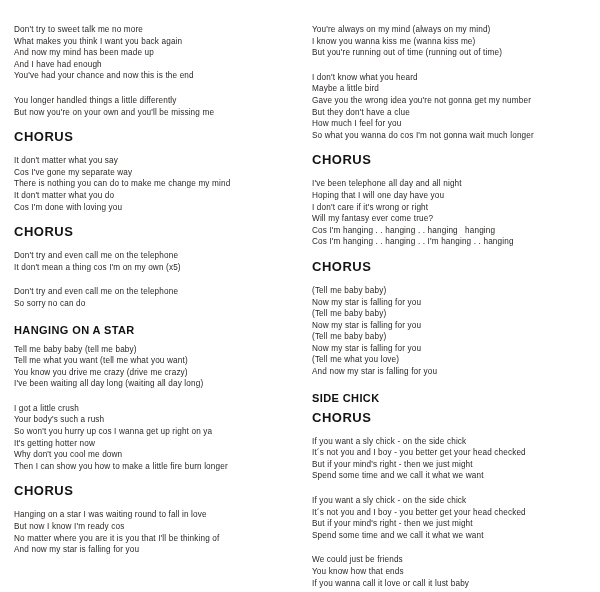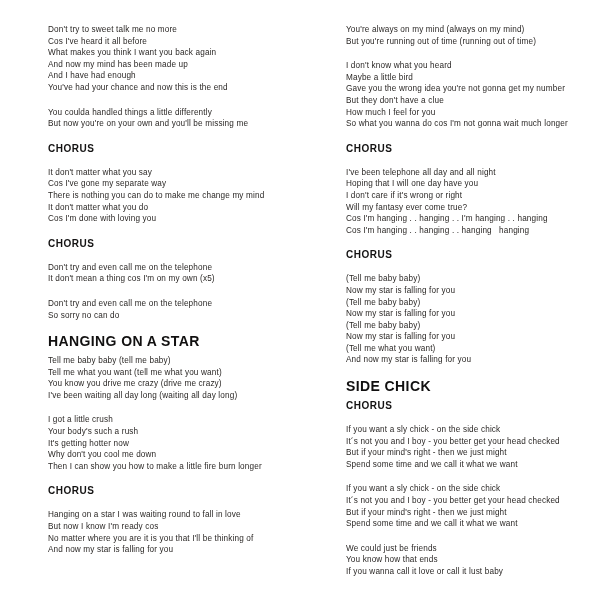--- a/index.html
+++ b/index.html
@@ -12,21 +12,21 @@
     height: 592px;
     font-family: "Liberation Sans", sans-serif;
     color: #231f20;
     overflow: hidden;
   }
   .page {
     position: relative;
     width: 600px;
     height: 592px;
     box-sizing: border-box;
-    padding: 24px 26px 10px 48px;
+    padding: 24px 26px 10px 14px;
   }
   .columns {
     display: flex;
     gap: 36px;
     align-items: flex-start;
   }
   .col {
     width: 262px;
     flex: 0 0 262px;
   }
@@ -34,52 +34,51 @@
     margin: 0 0 13px 0;
   }
   .line {
     font-size: 8.2px;
     line-height: 11.6px;
     letter-spacing: 0.15px;
     white-space: pre-wrap;
     color: #2b2826;
   }
   .heading {
-    font-size: 14px;
+    font-size: 11px;
     font-weight: bold;
     letter-spacing: 0.4px;
     line-height: 14px;
     margin: 6px 0 7px 0;
     color: #111010;
   }
   .chorus {
-    font-size: 10px;
+    font-size: 13px;
     font-weight: bold;
     letter-spacing: 0.5px;
     line-height: 12px;
     margin: 0 0 12px 0;
     color: #141313;
   }
 </style>
 </head>
 <body>
 
 <div class="page">
   <div class="columns">
     <div class="col" id="left-col">
         <div class="block">
           <div class="line">Don't try to sweet talk me no more</div>
-          <div class="line">Cos I've heard it all before</div>
           <div class="line">What makes you think I want you back again</div>
           <div class="line">And now my mind has been made up</div>
           <div class="line">And I have had enough</div>
           <div class="line">You've had your chance and now this is the end</div>
         </div>
         <div class="block">
-          <div class="line">You coulda handled things a little differently</div>
+          <div class="line">You longer handled things a little differently</div>
           <div class="line">But now you're on your own and you'll be missing me</div>
         </div>
         <div class="chorus">CHORUS</div>
         <div class="block">
           <div class="line">It don't matter what you say</div>
           <div class="line">Cos I've gone my separate way</div>
           <div class="line">There is nothing you can do to make me change my mind</div>
           <div class="line">It don't matter what you do</div>
           <div class="line">Cos I'm done with loving you</div>
         </div>
@@ -95,63 +94,65 @@
         <div class="heading">HANGING ON A STAR</div>
         <div class="block">
           <div class="line">Tell me baby baby (tell me baby)</div>
           <div class="line">Tell me what you want (tell me what you want)</div>
           <div class="line">You know you drive me crazy (drive me crazy)</div>
           <div class="line">I've been waiting all day long (waiting all day long)</div>
         </div>
         <div class="block">
           <div class="line">I got a little crush</div>
           <div class="line">Your body's such a rush</div>
+          <div class="line">So won't you hurry up cos I wanna get up right on ya</div>
           <div class="line">It's getting hotter now</div>
           <div class="line">Why don't you cool me down</div>
           <div class="line">Then I can show you how to make a little fire burn longer</div>
         </div>
         <div class="chorus">CHORUS</div>
         <div class="block">
           <div class="line">Hanging on a star I was waiting round to fall in love</div>
           <div class="line">But now I know I'm ready cos</div>
           <div class="line">No matter where you are it is you that I'll be thinking of</div>
           <div class="line">And now my star is falling for you</div>
         </div>
       </div>
     <div class="col" id="right-col">
         <div class="block">
           <div class="line">You're always on my mind (always on my mind)</div>
+          <div class="line">I know you wanna kiss me (wanna kiss me)</div>
           <div class="line">But you're running out of time (running out of time)</div>
         </div>
         <div class="block">
           <div class="line">I don't know what you heard</div>
           <div class="line">Maybe a little bird</div>
           <div class="line">Gave you the wrong idea you're not gonna get my number</div>
           <div class="line">But they don't have a clue</div>
           <div class="line">How much I feel for you</div>
           <div class="line">So what you wanna do cos I'm not gonna wait much longer</div>
         </div>
         <div class="chorus">CHORUS</div>
         <div class="block">
           <div class="line">I've been telephone all day and all night</div>
           <div class="line">Hoping that I will one day have you</div>
           <div class="line">I don't care if it's wrong or right</div>
           <div class="line">Will my fantasy ever come true?</div>
+          <div class="line">Cos I'm hanging . . hanging . . hanging   hanging</div>
           <div class="line">Cos I'm hanging . . hanging . . I'm hanging . . hanging</div>
-          <div class="line">Cos I'm hanging . . hanging . . hanging   hanging</div>
         </div>
         <div class="chorus">CHORUS</div>
         <div class="block">
           <div class="line">(Tell me baby baby)</div>
           <div class="line">Now my star is falling for you</div>
           <div class="line">(Tell me baby baby)</div>
           <div class="line">Now my star is falling for you</div>
           <div class="line">(Tell me baby baby)</div>
           <div class="line">Now my star is falling for you</div>
-          <div class="line">(Tell me what you want)</div>
+          <div class="line">(Tell me what you love)</div>
           <div class="line">And now my star is falling for you</div>
         </div>
         <div class="heading">SIDE CHICK</div>
         <div class="chorus">CHORUS</div>
         <div class="block">
           <div class="line">If you want a sly chick - on the side chick</div>
           <div class="line">It´s not you and I boy - you better get your head checked</div>
           <div class="line">But if your mind's right - then we just might</div>
           <div class="line">Spend some time and we call it what we want</div>
         </div>

